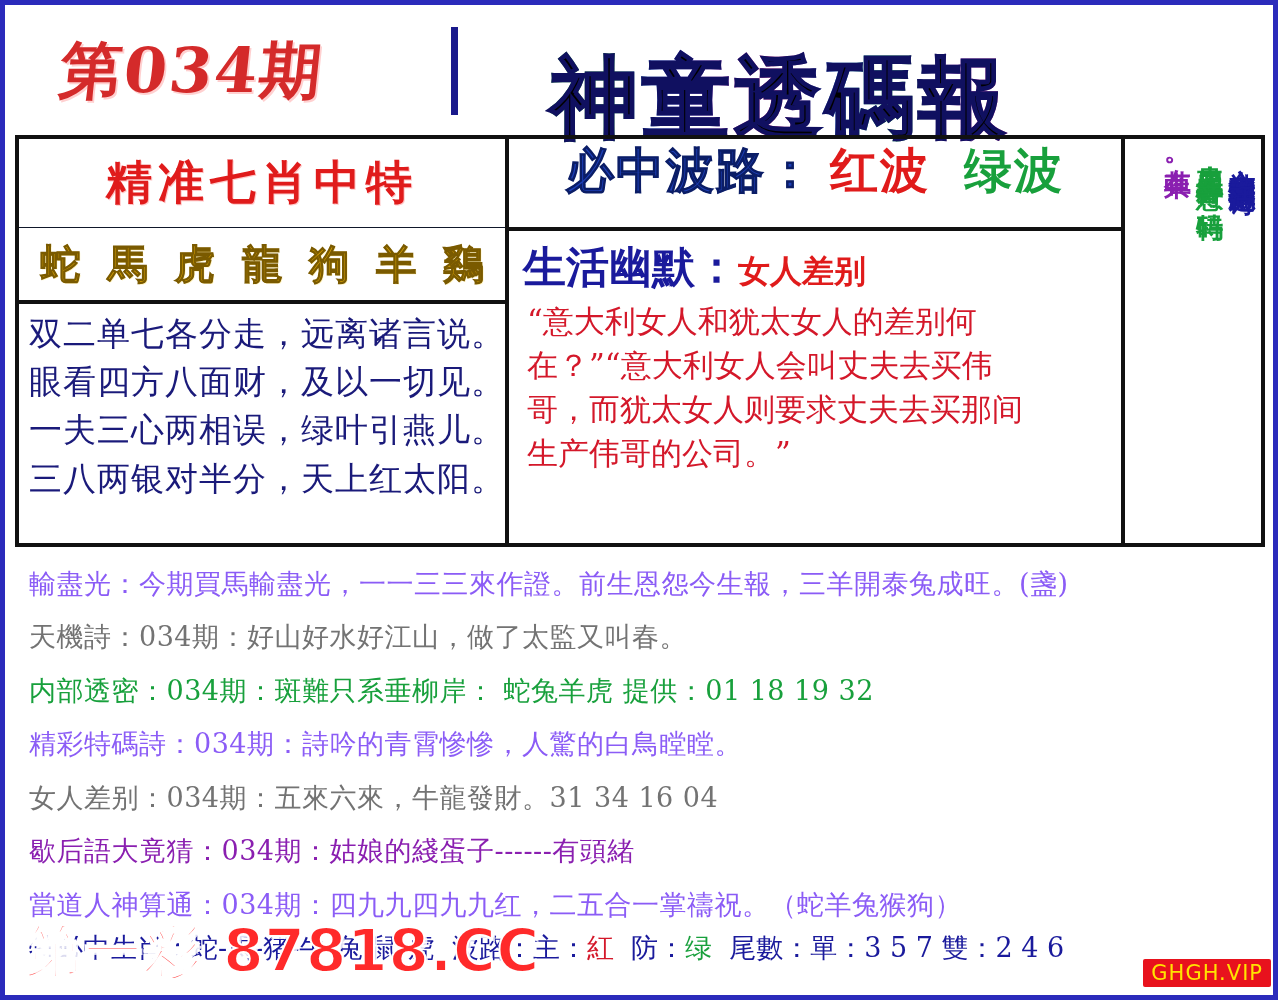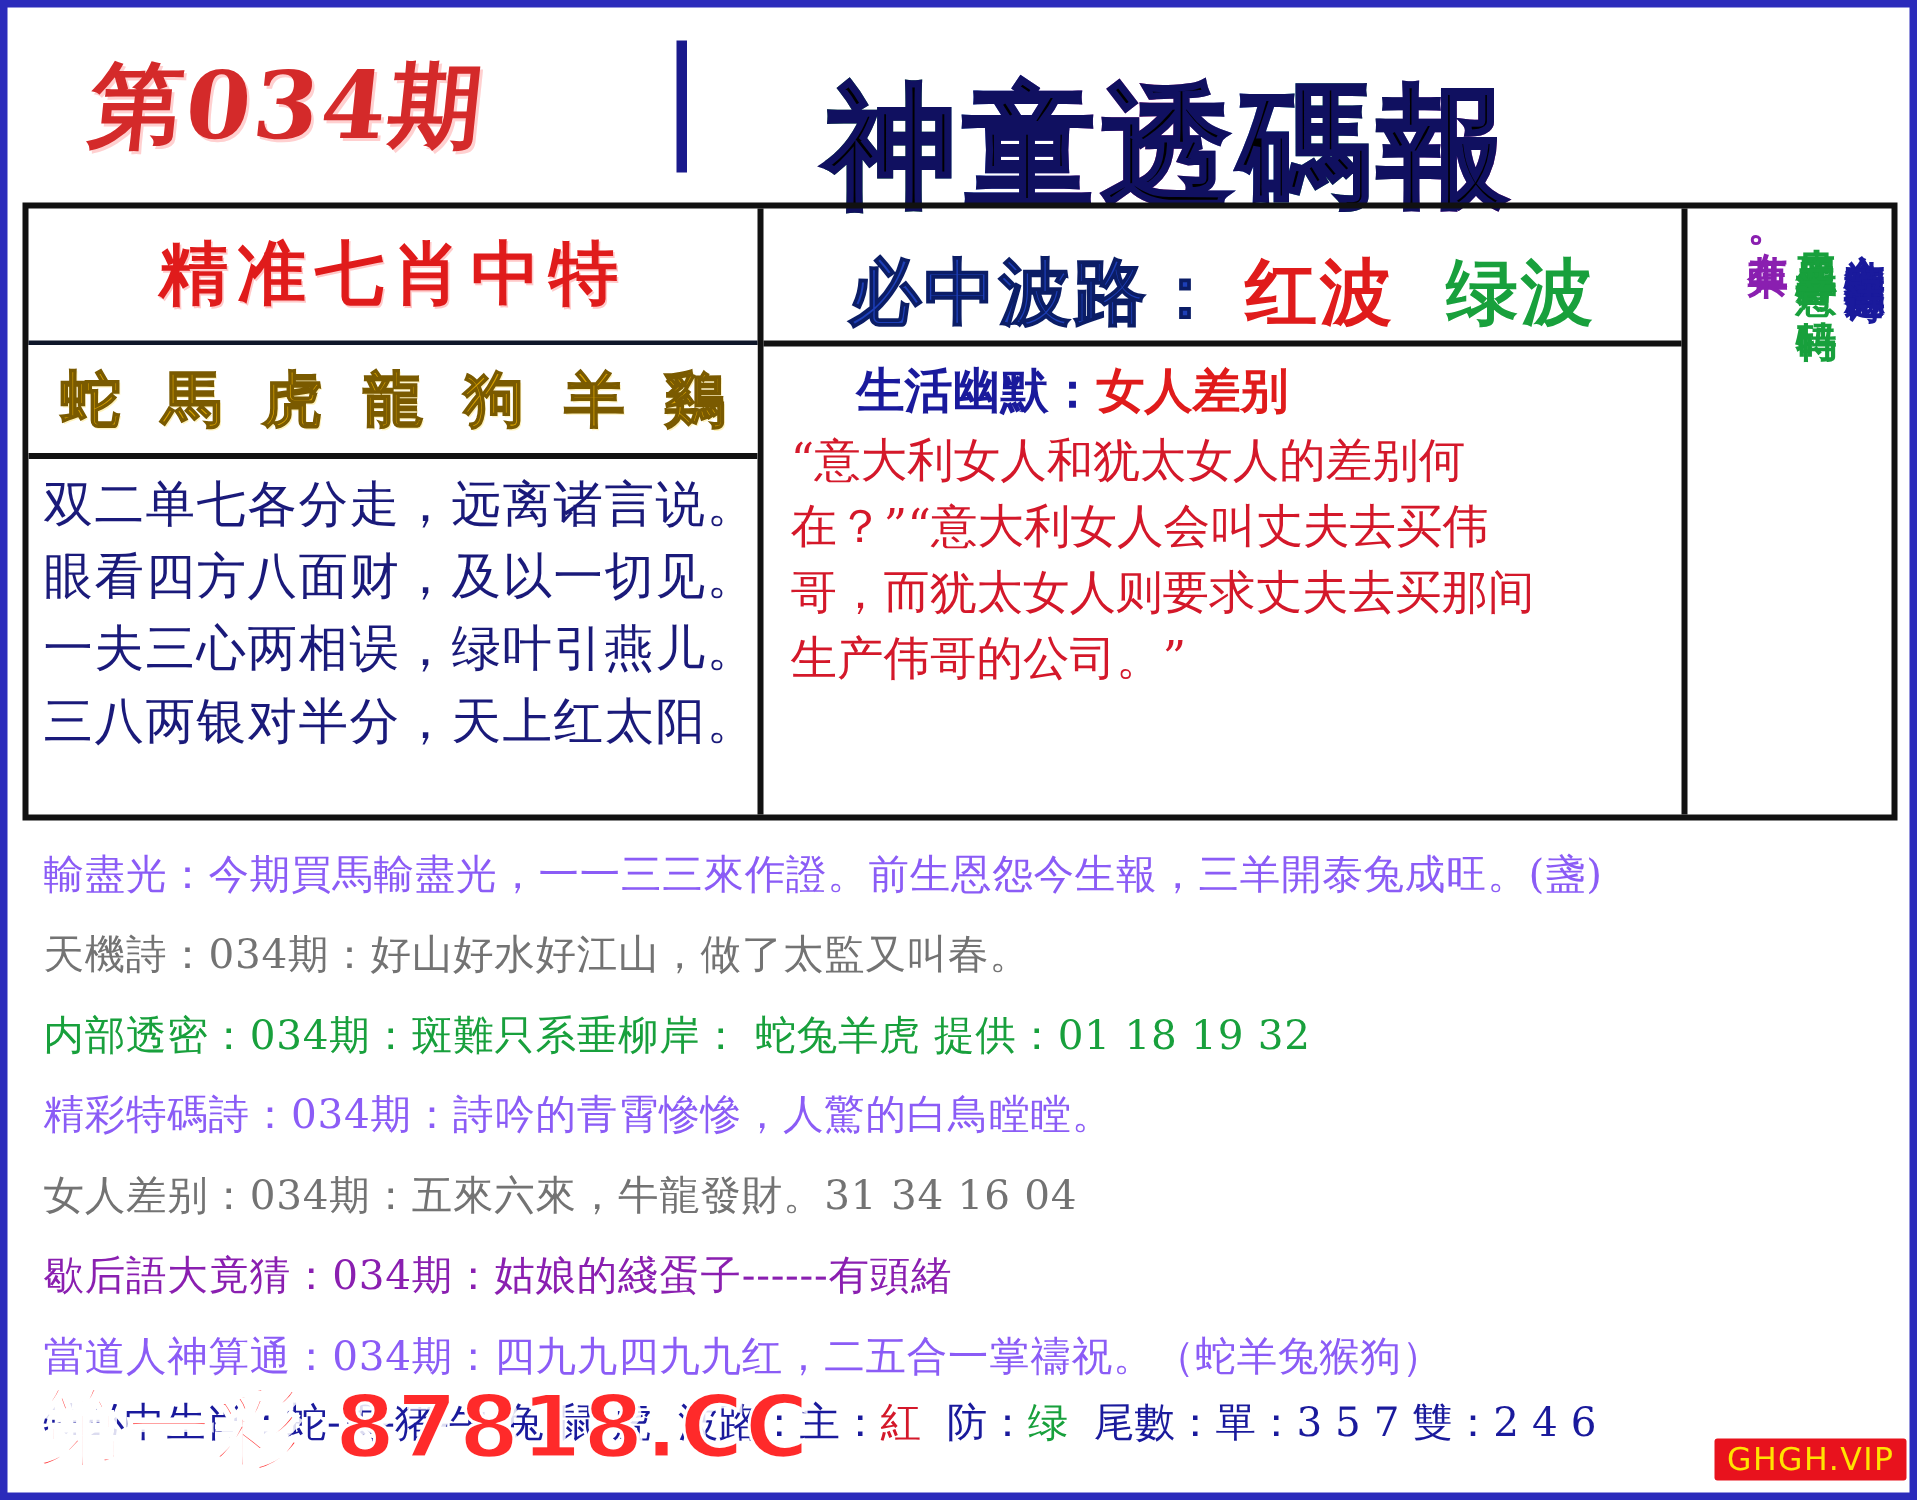--- a/index.html
+++ b/index.html
@@ -67,21 +67,21 @@
     width:136px;box-sizing:border-box;position:relative;
   }
 
   
   .lead{
     height:88px;
     display:flex;align-items:center;justify-content:center;
     font-family:"DejaVu Serif","Liberation Serif",serif;
     font-weight:bold;font-size:46px;color:#e01b1b;
     letter-spacing:6px;
-    border-bottom:3px solid #0f172a;
+    border-bottom:1px solid #0f172a;
     text-shadow:1px 1px 0 #ffc9c9;
   }
   .zodiac{
     height:72px;
     display:flex;align-items:center;justify-content:space-around;
     border-bottom:4px solid #111;
     background:#fff;
     padding:0 8px;
   }
   .zodiac span{
@@ -99,21 +99,21 @@
     font-size:33px;
     color:#1a1a7a;
     line-height:1.46;
     letter-spacing:1px;
     white-space:nowrap;
   }
 
   
   .wave-head{
     height:88px;
-    display:flex;align-items:flex-end;justify-content:center;
+    display:flex;align-items:flex-start;justify-content:center;
     border-bottom:4px solid #111;
     gap:14px;
   }
   .wave-label{
     font-family:"DejaVu Serif","Liberation Serif",serif;
     font-weight:bold;font-size:48px;
     color:#1d3fb8;
     letter-spacing:2px;
     -webkit-text-stroke:1px #0b1d66;
   }
@@ -124,21 +124,21 @@
   .wave-green{
     font-family:"DejaVu Serif","Liberation Serif",serif;
     font-weight:bold;font-size:48px;color:#18a03c;letter-spacing:2px;margin-left:20px;
   }
   .humor-row{
     padding:8px 12px 0 14px;
     display:flex;align-items:baseline;
   }
   .humor-label{
     font-family:"DejaVu Serif","Liberation Serif",serif;
-    font-weight:bold;font-size:32px;color:#1a1a9c;white-space:nowrap;margin-left:48px;
+    font-weight:bold;font-size:43px;color:#1a1a9c;white-space:nowrap;
   }
   .humor-title{
     font-family:"DejaVu Serif","Liberation Serif",serif;
     font-weight:bold;font-size:32px;color:#e01b1b;white-space:nowrap;
   }
   .humor-body{
     padding:2px 10px 0 18px;
   }
   .humor-body div{
     font-family:"DejaVu Serif","Liberation Serif",serif;

